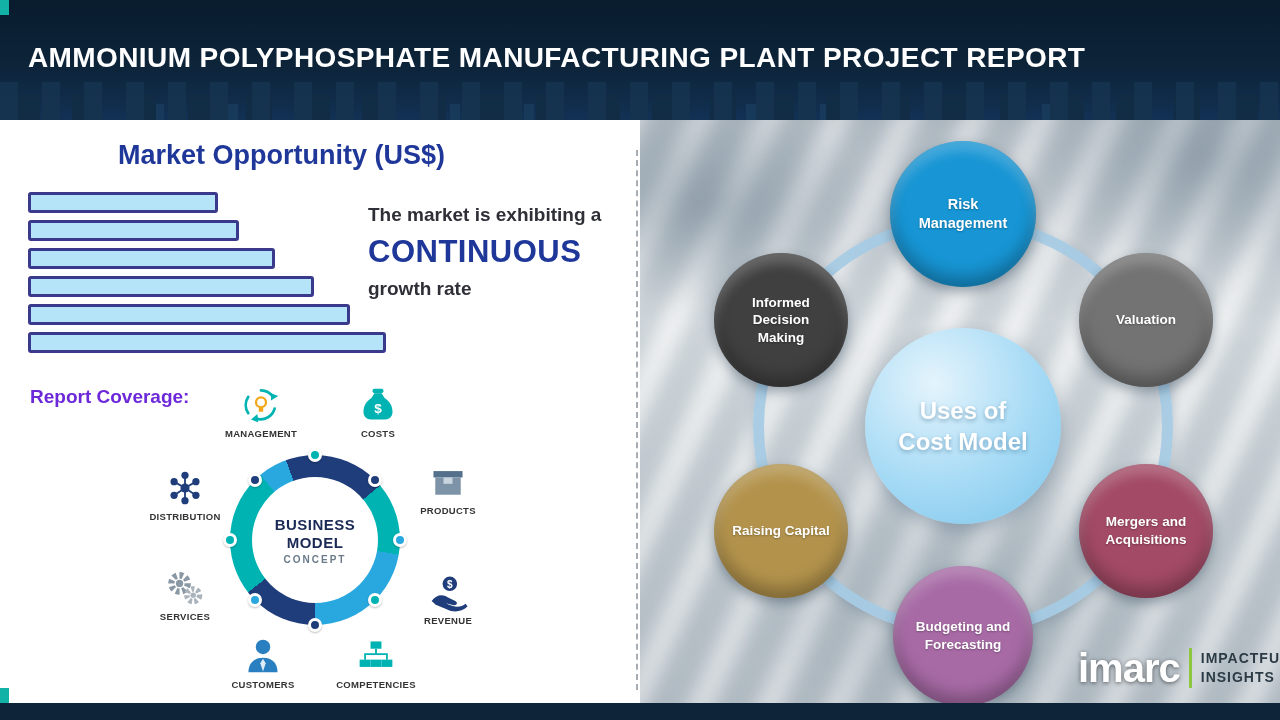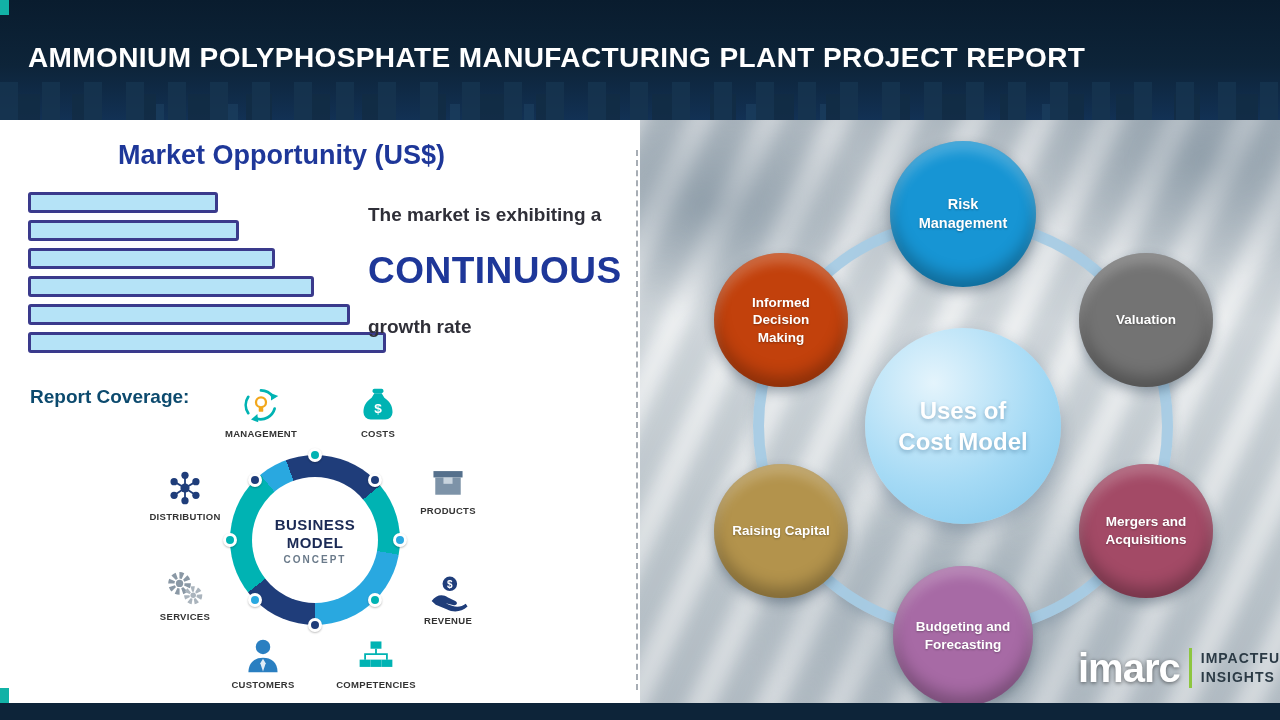--- a/index.html
+++ b/index.html
@@ -36,23 +36,23 @@
 
   
   .left-panel { position:absolute; left:0; top:120px; width:640px; height:583px; background:#ffffff; z-index:1; }
   .market-title { position:absolute; left:118px; top:20px; font-size:27px; font-weight:800; color:#1e3799; }
 
   .bar-chart { position:absolute; left:28px; top:72px; width:364px; }
   .bar { height:21px; margin-bottom:7px; border:3px solid #3a3a8c; border-radius:3px; background:#b5e3f7; }
 
   .market-statement { position:absolute; left:368px; top:84px; width:262px; }
   .statement-line1,.statement-line3 { font-size:19px; font-weight:700; color:#2f2f38; }
-  .statement-line2 { font-size:37px; font-weight:800; color:#1e3799; letter-spacing:.5px; margin:24px 0; }
-
-  .report-coverage { position:absolute; left:30px; top:266px; font-size:19px; font-weight:800; color:#0c4a6e; }
+  .statement-line2 { font-size:31px; font-weight:800; color:#1e3799; letter-spacing:.5px; margin:8px 0; }
+
+  .report-coverage { position:absolute; left:30px; top:266px; font-size:19px; font-weight:800; color:#6d28d9; }
 
   
   .bm-ring { position:absolute; left:230px; top:335px; width:170px; height:170px; }
   .bm-ring-bg { position:absolute; inset:0; border-radius:50%;
     background:conic-gradient(from -20deg,#1f3d7a 0 70deg,#00b3b3 70deg 120deg,#29a8e0 120deg 200deg,#1f3d7a 200deg 252deg,#00b3b3 252deg 340deg,#29a8e0 340deg 360deg); }
   .bm-ring-hole { position:absolute; inset:22px; border-radius:50%; background:#ffffff;
     display:flex; flex-direction:column; align-items:center; justify-content:center; gap:1px; }
   .bm-center-main { font-size:15px; font-weight:800; color:#1b2a55; letter-spacing:.5px; }
   .bm-center-sub { font-size:10px; font-weight:700; color:#6a7a8a; letter-spacing:2px; margin-top:2px; }
   .bm-dot { position:absolute; width:14px; height:14px; border-radius:50%; border:3px solid #fff;
@@ -252,21 +252,21 @@
   <div class="divider"></div>
 
   <div class="right-content">
     <div class="cm-ring"></div>
 
     <div class="node node-risk" style="background: rgb(23, 149, 212);">Risk Management</div>
     <div class="node node-valuation" style="background: #737373;">Valuation</div>
     <div class="node node-mergers" style="background: rgb(163, 74, 102);">Mergers and Acquisitions</div>
     <div class="node node-budgeting" style="background: rgb(167, 106, 165);">Budgeting and Forecasting</div>
     <div class="node node-raising" style="background: rgb(179, 147, 76);">Raising Capital</div>
-    <div class="node node-informed" style="background: #c2410c;">Informed Decision Making</div>
+    <div class="node node-informed" style="background: #404040;">Informed Decision Making</div>
 
     <div class="cm-center">Uses of
 Cost Model</div>
   </div>
 
   <div class="footer"></div>
   <div class="logo">
     <span class="logo-brand">imarc</span>
     <span class="logo-bar"></span>
     <span class="logo-tagline">

